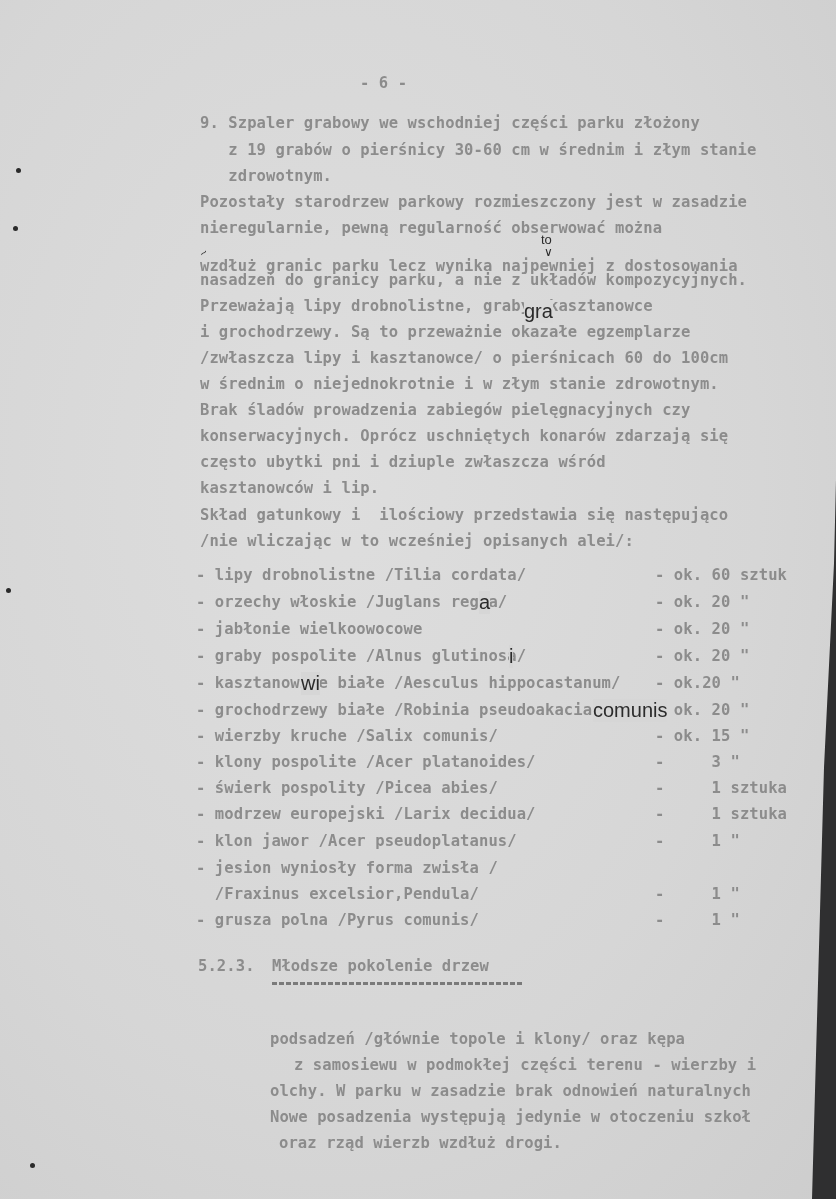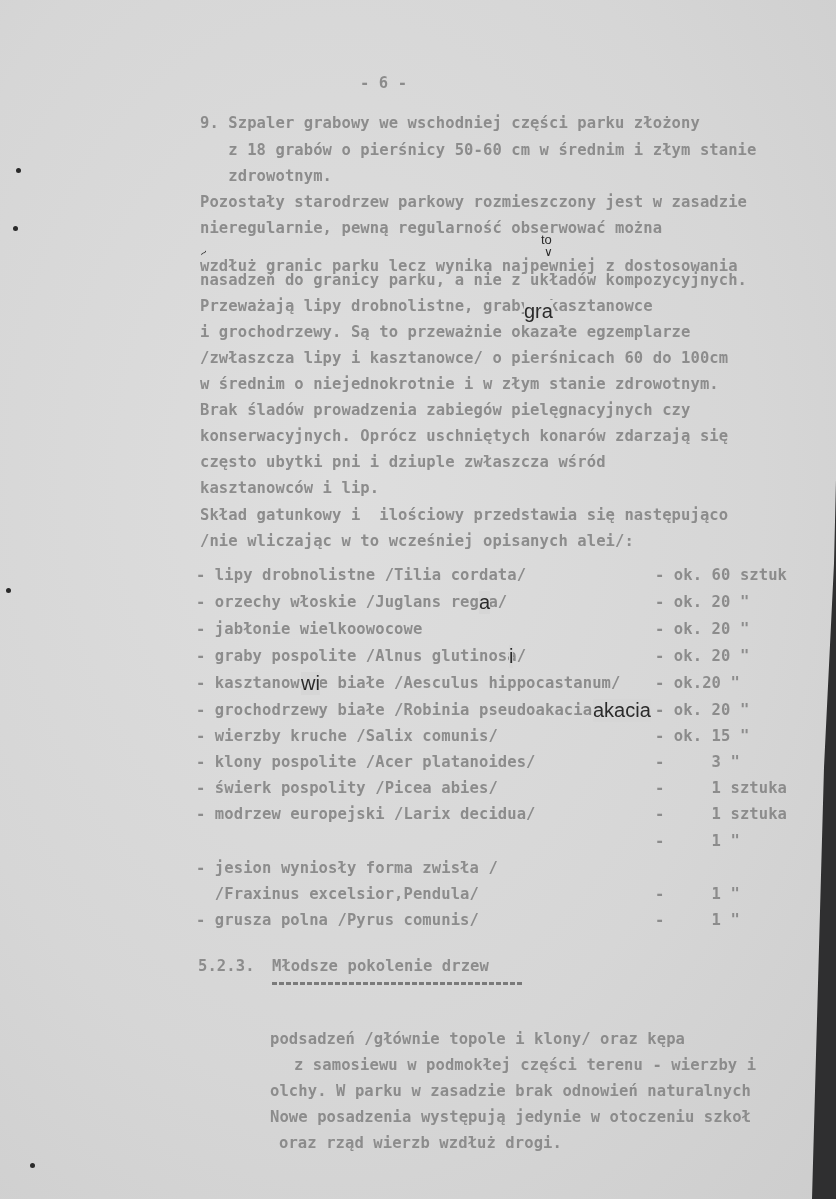--- a/index.html
+++ b/index.html
@@ -51,21 +51,21 @@
   <div class="edge-band"></div>
 
   <div class="dot" style="left:16px; top:168px;"></div>
   <div class="dot" style="left:13px; top:226px;"></div>
   <div class="dot" style="left:6px; top:588px;"></div>
   <div class="dot" style="left:30px; top:1163px;"></div>
 
   <div class="tw" style="left:360px; top:70px;">- 6 -</div>
 
   <div class="tw" style="left:200px; top:110px;">9. Szpaler grabowy we wschodniej części parku złożony</div>
-  <div class="tw" style="left:200px; top:137px;">   z 18 grabów o pierśnicy 50-60 cm w średnim i złym stanie</div>
+  <div class="tw" style="left:200px; top:137px;">   z 19 grabów o pierśnicy 30-60 cm w średnim i złym stanie</div>
   <div class="tw" style="left:200px; top:163px;">   zdrowotnym.</div>
 
   <div class="tw" style="left:200px; top:189px;">Pozostały starodrzew parkowy rozmieszczony jest w zasadzie</div>
   <div class="tw" style="left:200px; top:215px;">nieregularnie, pewną regularność obserwować można</div>
   <div class="tw" style="left:200px; top:241px;margin-top:12px;">wzdłuż granic parku lecz wynika najpewniej z dostosowania</div>
   <div class="tw" style="left:200px; top:267px;">nasadzeń do granicy parku, a nie z układów kompozycyjnych.</div>
   <div class="tw" style="left:200px; top:293px;">Przeważają lipy drobnolistne, graby, kasztanowce</div>
   <div class="tw" style="left:200px; top:319px;">i grochodrzewy. Są to przeważnie okazałe egzemplarze</div>
   <div class="tw" style="left:200px; top:345px;">/zwłaszcza lipy i kasztanowce/ o pierśnicach 60 do 100cm</div>
   <div class="tw" style="left:200px; top:371px;">w średnim o niejednokrotnie i w złym stanie zdrowotnym.</div>
@@ -116,40 +116,41 @@
     </div>
     <div class="item-row" style="top:775px;">
       <span class="tw item-name">- świerk pospolity /Picea abies/</span>
       <span class="tw item-qty">-     1 sztuka</span>
     </div>
     <div class="item-row" style="top:801px;">
       <span class="tw item-name">- modrzew europejski /Larix decidua/</span>
       <span class="tw item-qty">-     1 sztuka</span>
     </div>
     <div class="item-row" style="top:828px;">
+      <span class="tw item-name">- klon jawor /Acer pseudoplatanus/</span>
       <span class="tw item-qty">-     1 "</span>
     </div>
     <div class="item-row" style="top:855px;">
       <span class="tw item-name">- jesion wyniosły forma zwisła /</span>
       <span class="tw item-qty"></span>
     </div>
     <div class="item-row" style="top:881px;">
       <span class="tw item-name">  /Fraxinus excelsior,Pendula/</span>
       <span class="tw item-qty">-     1 "</span>
     </div>
     <div class="item-row" style="top:907px;">
       <span class="tw item-name">- grusza polna /Pyrus comunis/</span>
       <span class="tw item-qty">-     1 "</span>
     </div>
   </div>
 
   <div class="hand" style="left:479px; top:591px; background:#d6d6d6;">a</div>
   <div class="hand" style="left:509px; top:645px; background:#d6d6d6;">i</div>
   <div class="hand" style="left:301px; top:672px; background:#d6d6d6;">wi</div>
-  <div class="hand" style="left:593px; top:699px; background:#d6d6d6;">akacia</div>
+  <div class="hand" style="left:593px; top:699px; background:#d6d6d6;">comunis</div>
 
   <div class="tw" style="left:198px; top:953px;">5.2.3.</div>
   <div class="tw" style="left:272px; top:953px;">Młodsze pokolenie drzew</div>
   <div class="underline-dash" style="left:272px; top:982px; width:250px;"></div>
 
   <div class="tw" style="left:270px; top:1026px;">podsadzeń /głównie topole i klony/ oraz kępa</div>
   <div class="tw" style="left:270px; top:1052px;margin-left:24px;">z samosiewu w podmokłej części terenu - wierzby i</div>
   <div class="tw" style="left:270px; top:1078px;">olchy. W parku w zasadzie brak odnowień naturalnych</div>
   <div class="tw" style="left:270px; top:1104px;">Nowe posadzenia występują jedynie w otoczeniu szkoł</div>
   <div class="tw" style="left:270px; top:1130px;margin-left:9px;">oraz rząd wierzb wzdłuż drogi.</div>

